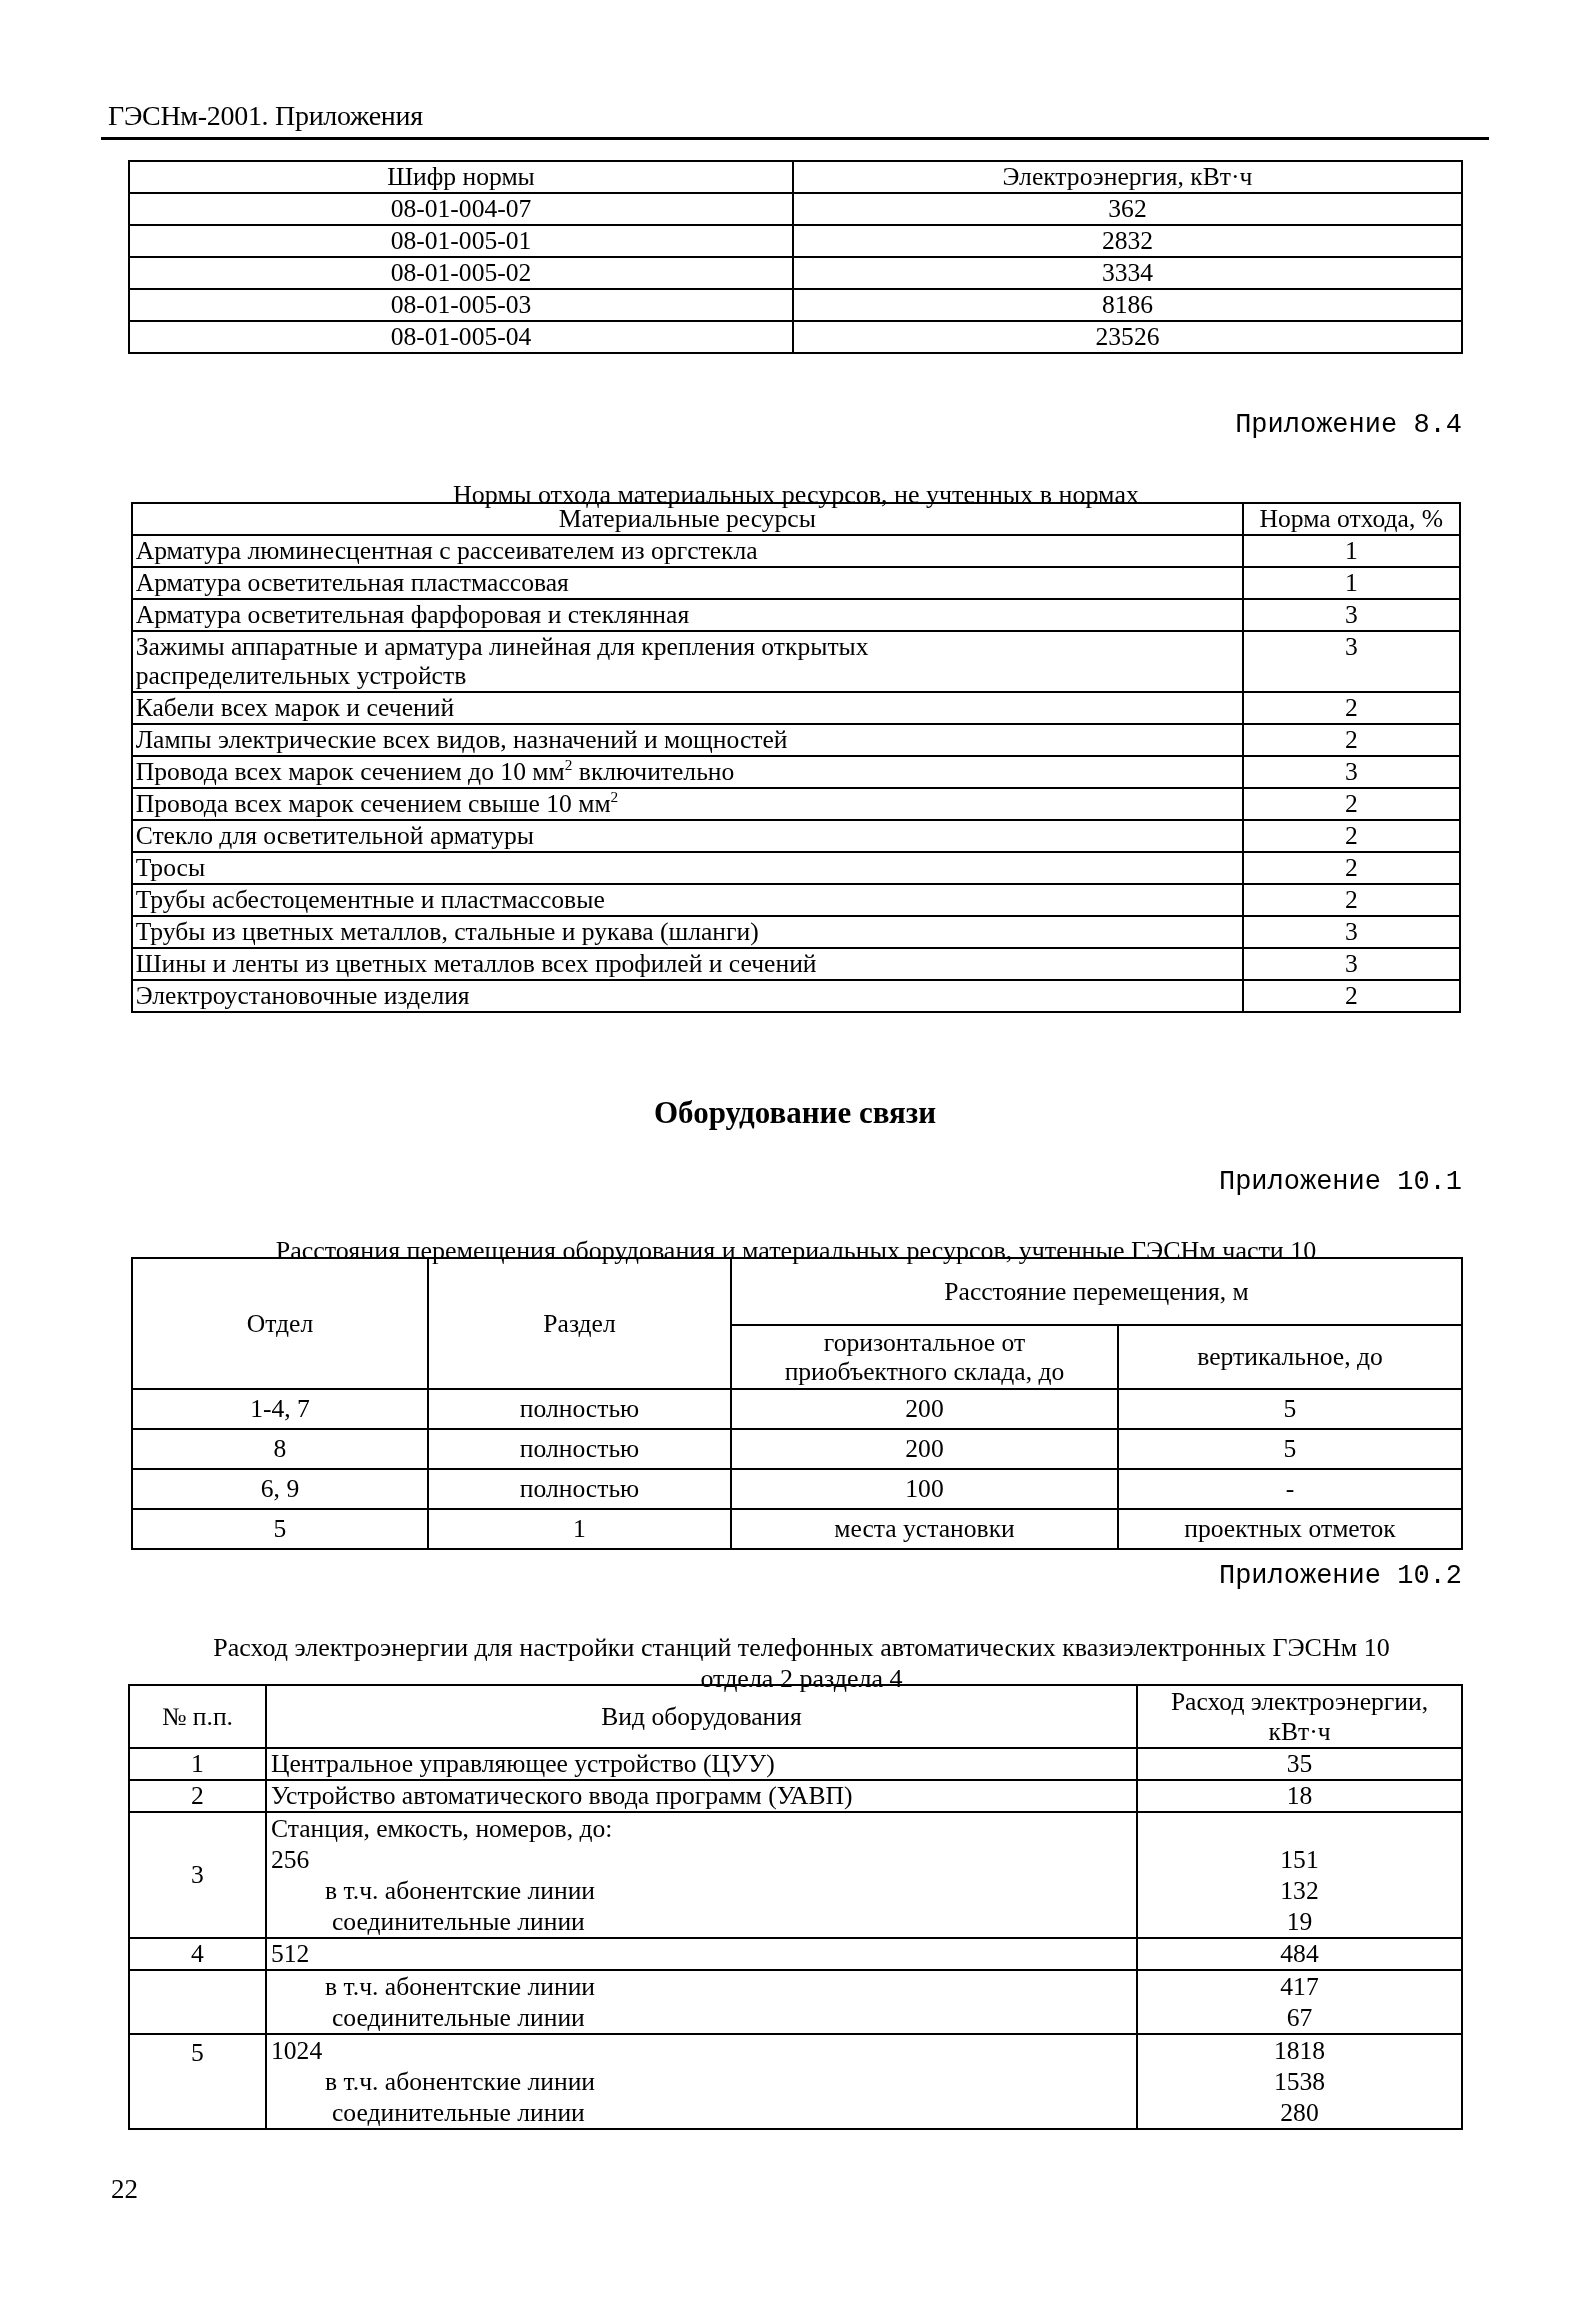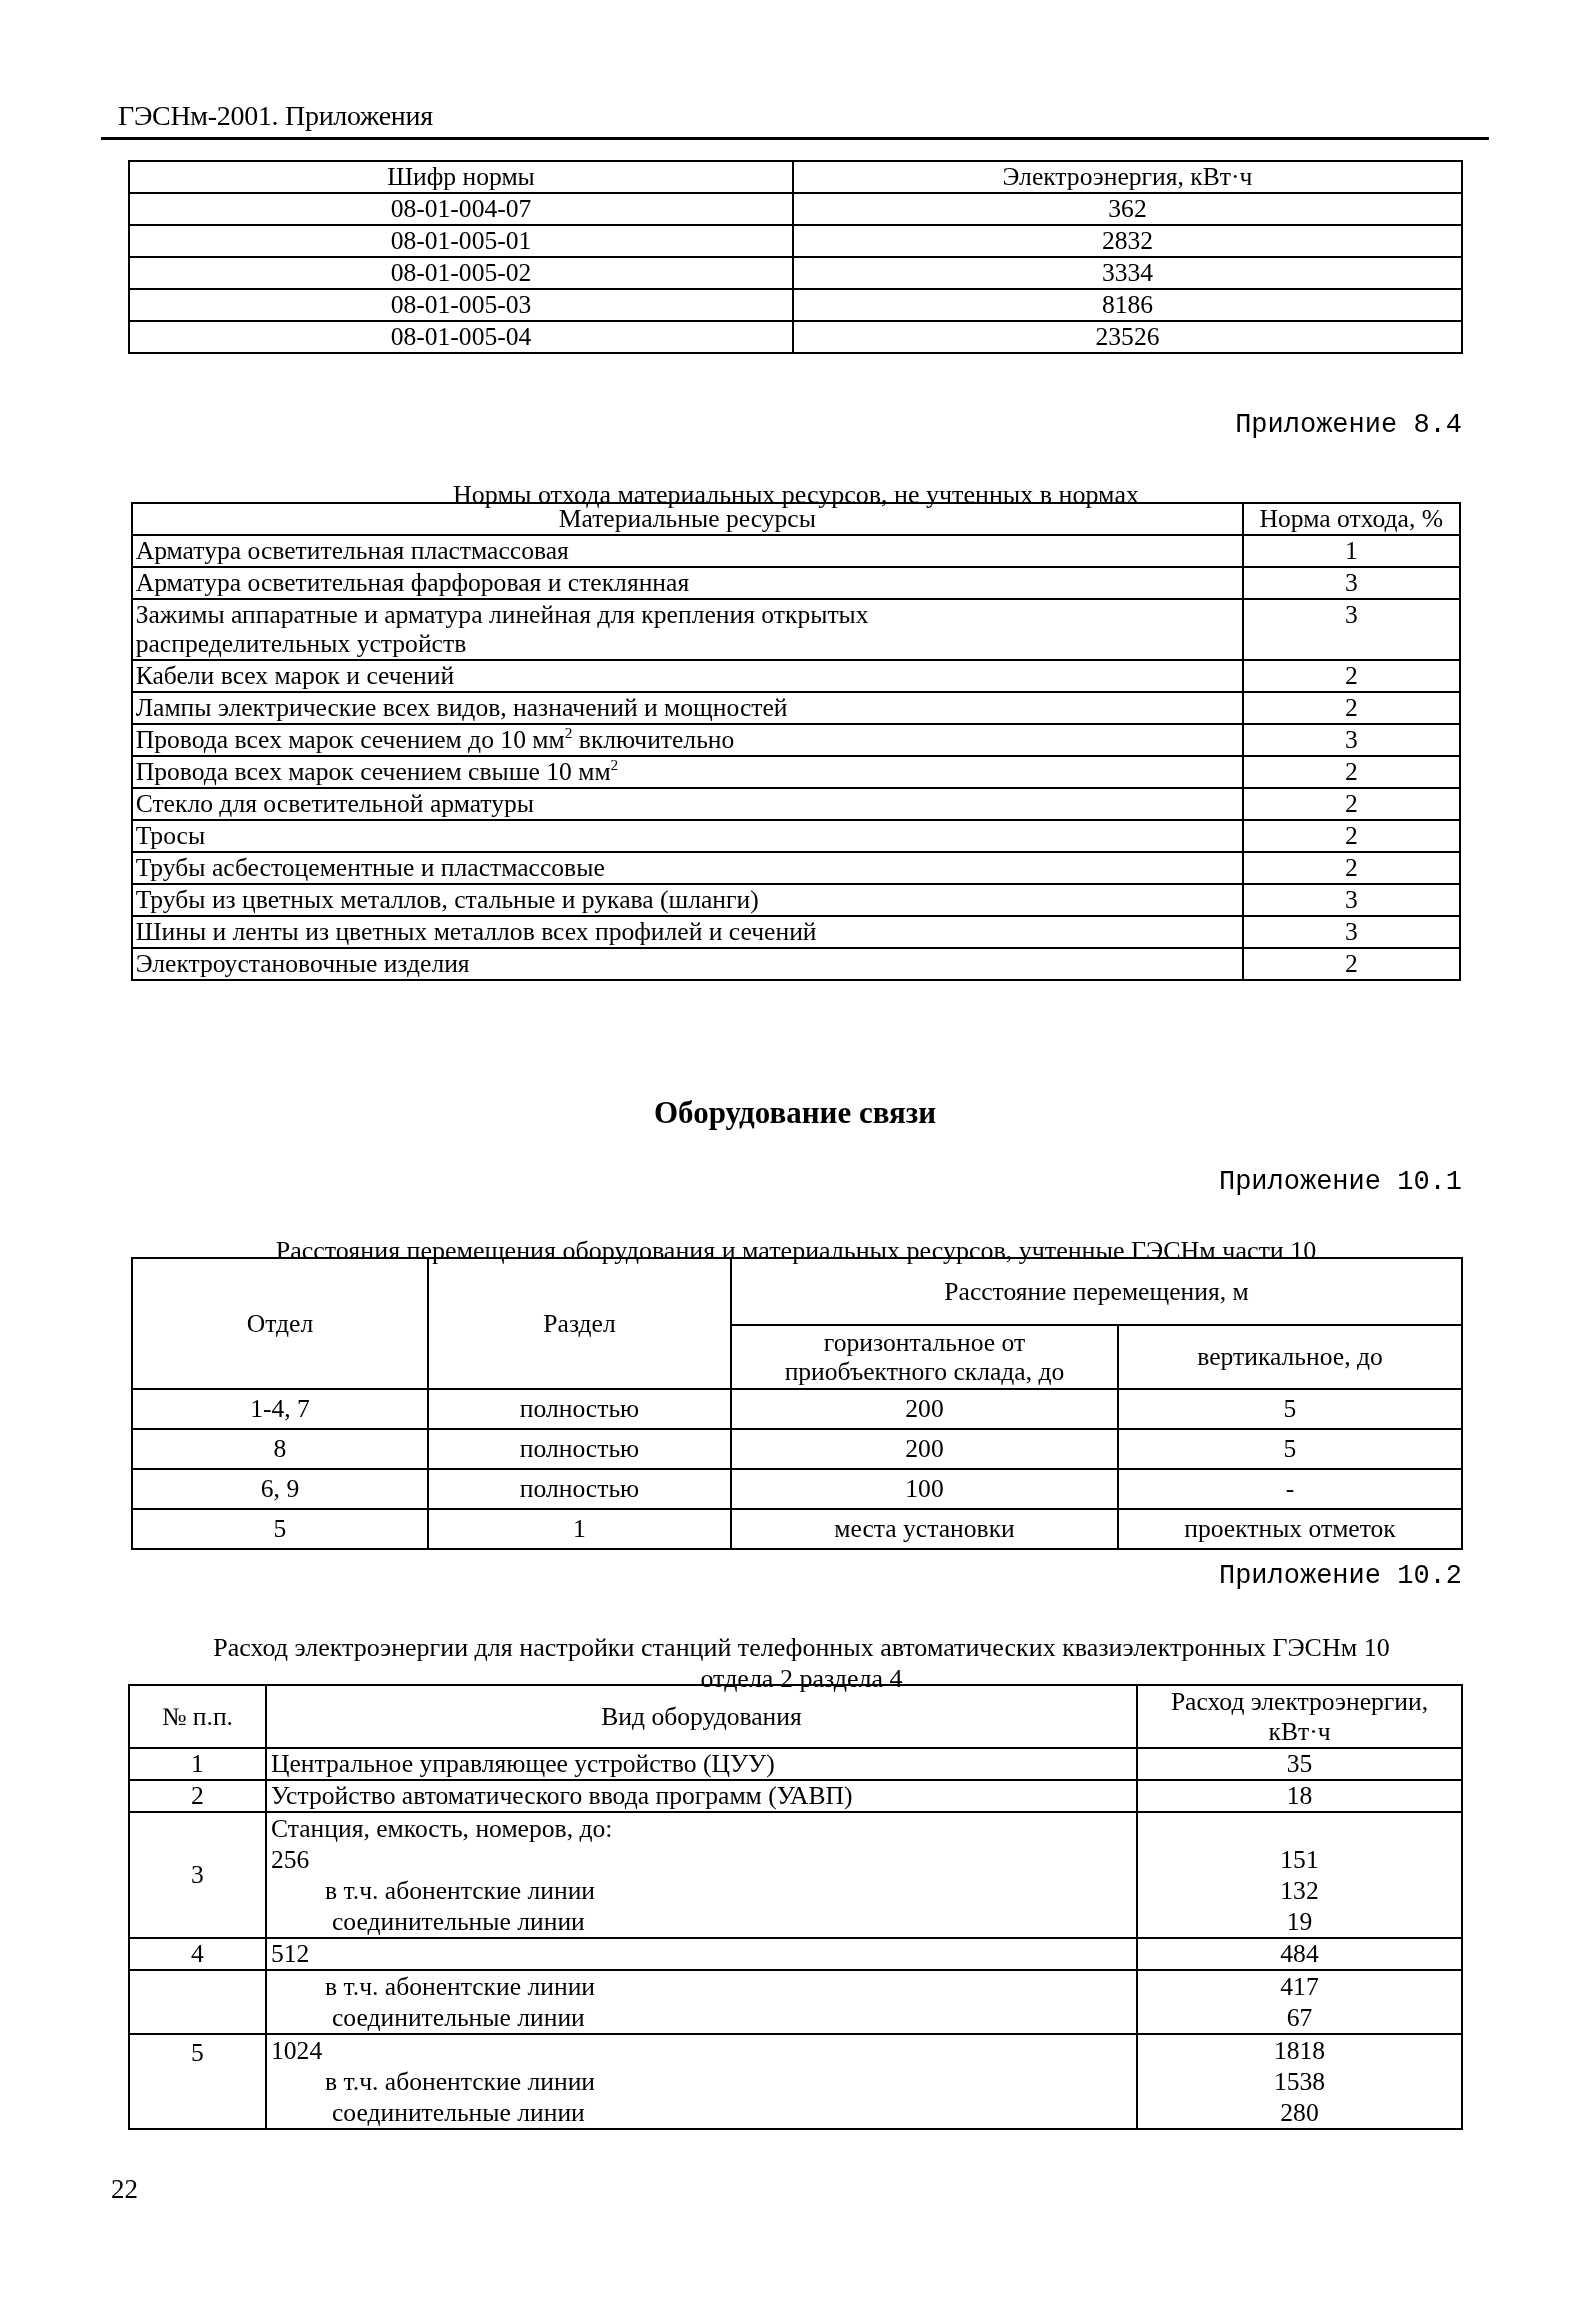--- a/index.html
+++ b/index.html
@@ -2,21 +2,21 @@
 <html style="font-size:10.8px"><head>
 <meta charset="utf-8">
 <style>
   html, body { margin: 0; padding: 0; background: #ffffff; }
   body {
     width: 1590px; height: 2307px; position: relative; overflow: hidden;
     font-family: "Liberation Serif", "DejaVu Serif", serif; color: #000;
   }
   .abs { position: absolute; }
   .running-header {
-    left: 108px; top: 100px; font-size: 28px; letter-spacing: -0.3px; margin-left: 10px;
+    left: 108px; top: 100px; font-size: 28px; letter-spacing: -0.3px;
   }
   .header-rule {
     left: 101px; top: 137px; width: 1388px; height: 0; border-top: 3.4px solid #000;
   }
   table { border-collapse: collapse; font-size: 25.6px; line-height: 1.15; }
   td, th { border: 2px solid #000; padding: 0 5.4px; font-weight: normal; }
   .t1 { left: 128px; top: 160px; width: 1335px; }
   .t1 td { height: 30px; text-align: center; padding: 0; }
   .t1 col.c1 { width: 664px; }
   .appx { right: 128px; font-size: 27px; font-family: Liberation Mono, monospace; }
@@ -79,20 +79,24 @@
 <div class="abs appx" style="top:410px;">Приложение 8.4</div>
 <div class="abs tbl-title" style="left:131px; width:1330px; top:472px;">Нормы отхода материальных ресурсов, не учтенных в нормах</div>
 
 <table class="abs t2">
   <tbody>
       <tr>
     <th>Материальные ресурсы</th>
     <th class="v" style="text-align:center;">Норма отхода, %</th>
   </tr>
   <tr>
+    <td>Арматура люминесцентная с рассеивателем из оргстекла</td>
+    <td class="v">1</td>
+  </tr>
+  <tr>
     <td>Арматура осветительная пластмассовая</td>
     <td class="v">1</td>
   </tr>
   <tr>
     <td>Арматура осветительная фарфоровая и стеклянная</td>
     <td class="v">3</td>
   </tr>
   <tr>
     <td style="padding-right:242px; vertical-align:top;">Зажимы аппаратные и арматура линейная для крепления открытых распределительных устройств</td>
     <td class="v" style="vertical-align:top;">3</td>

